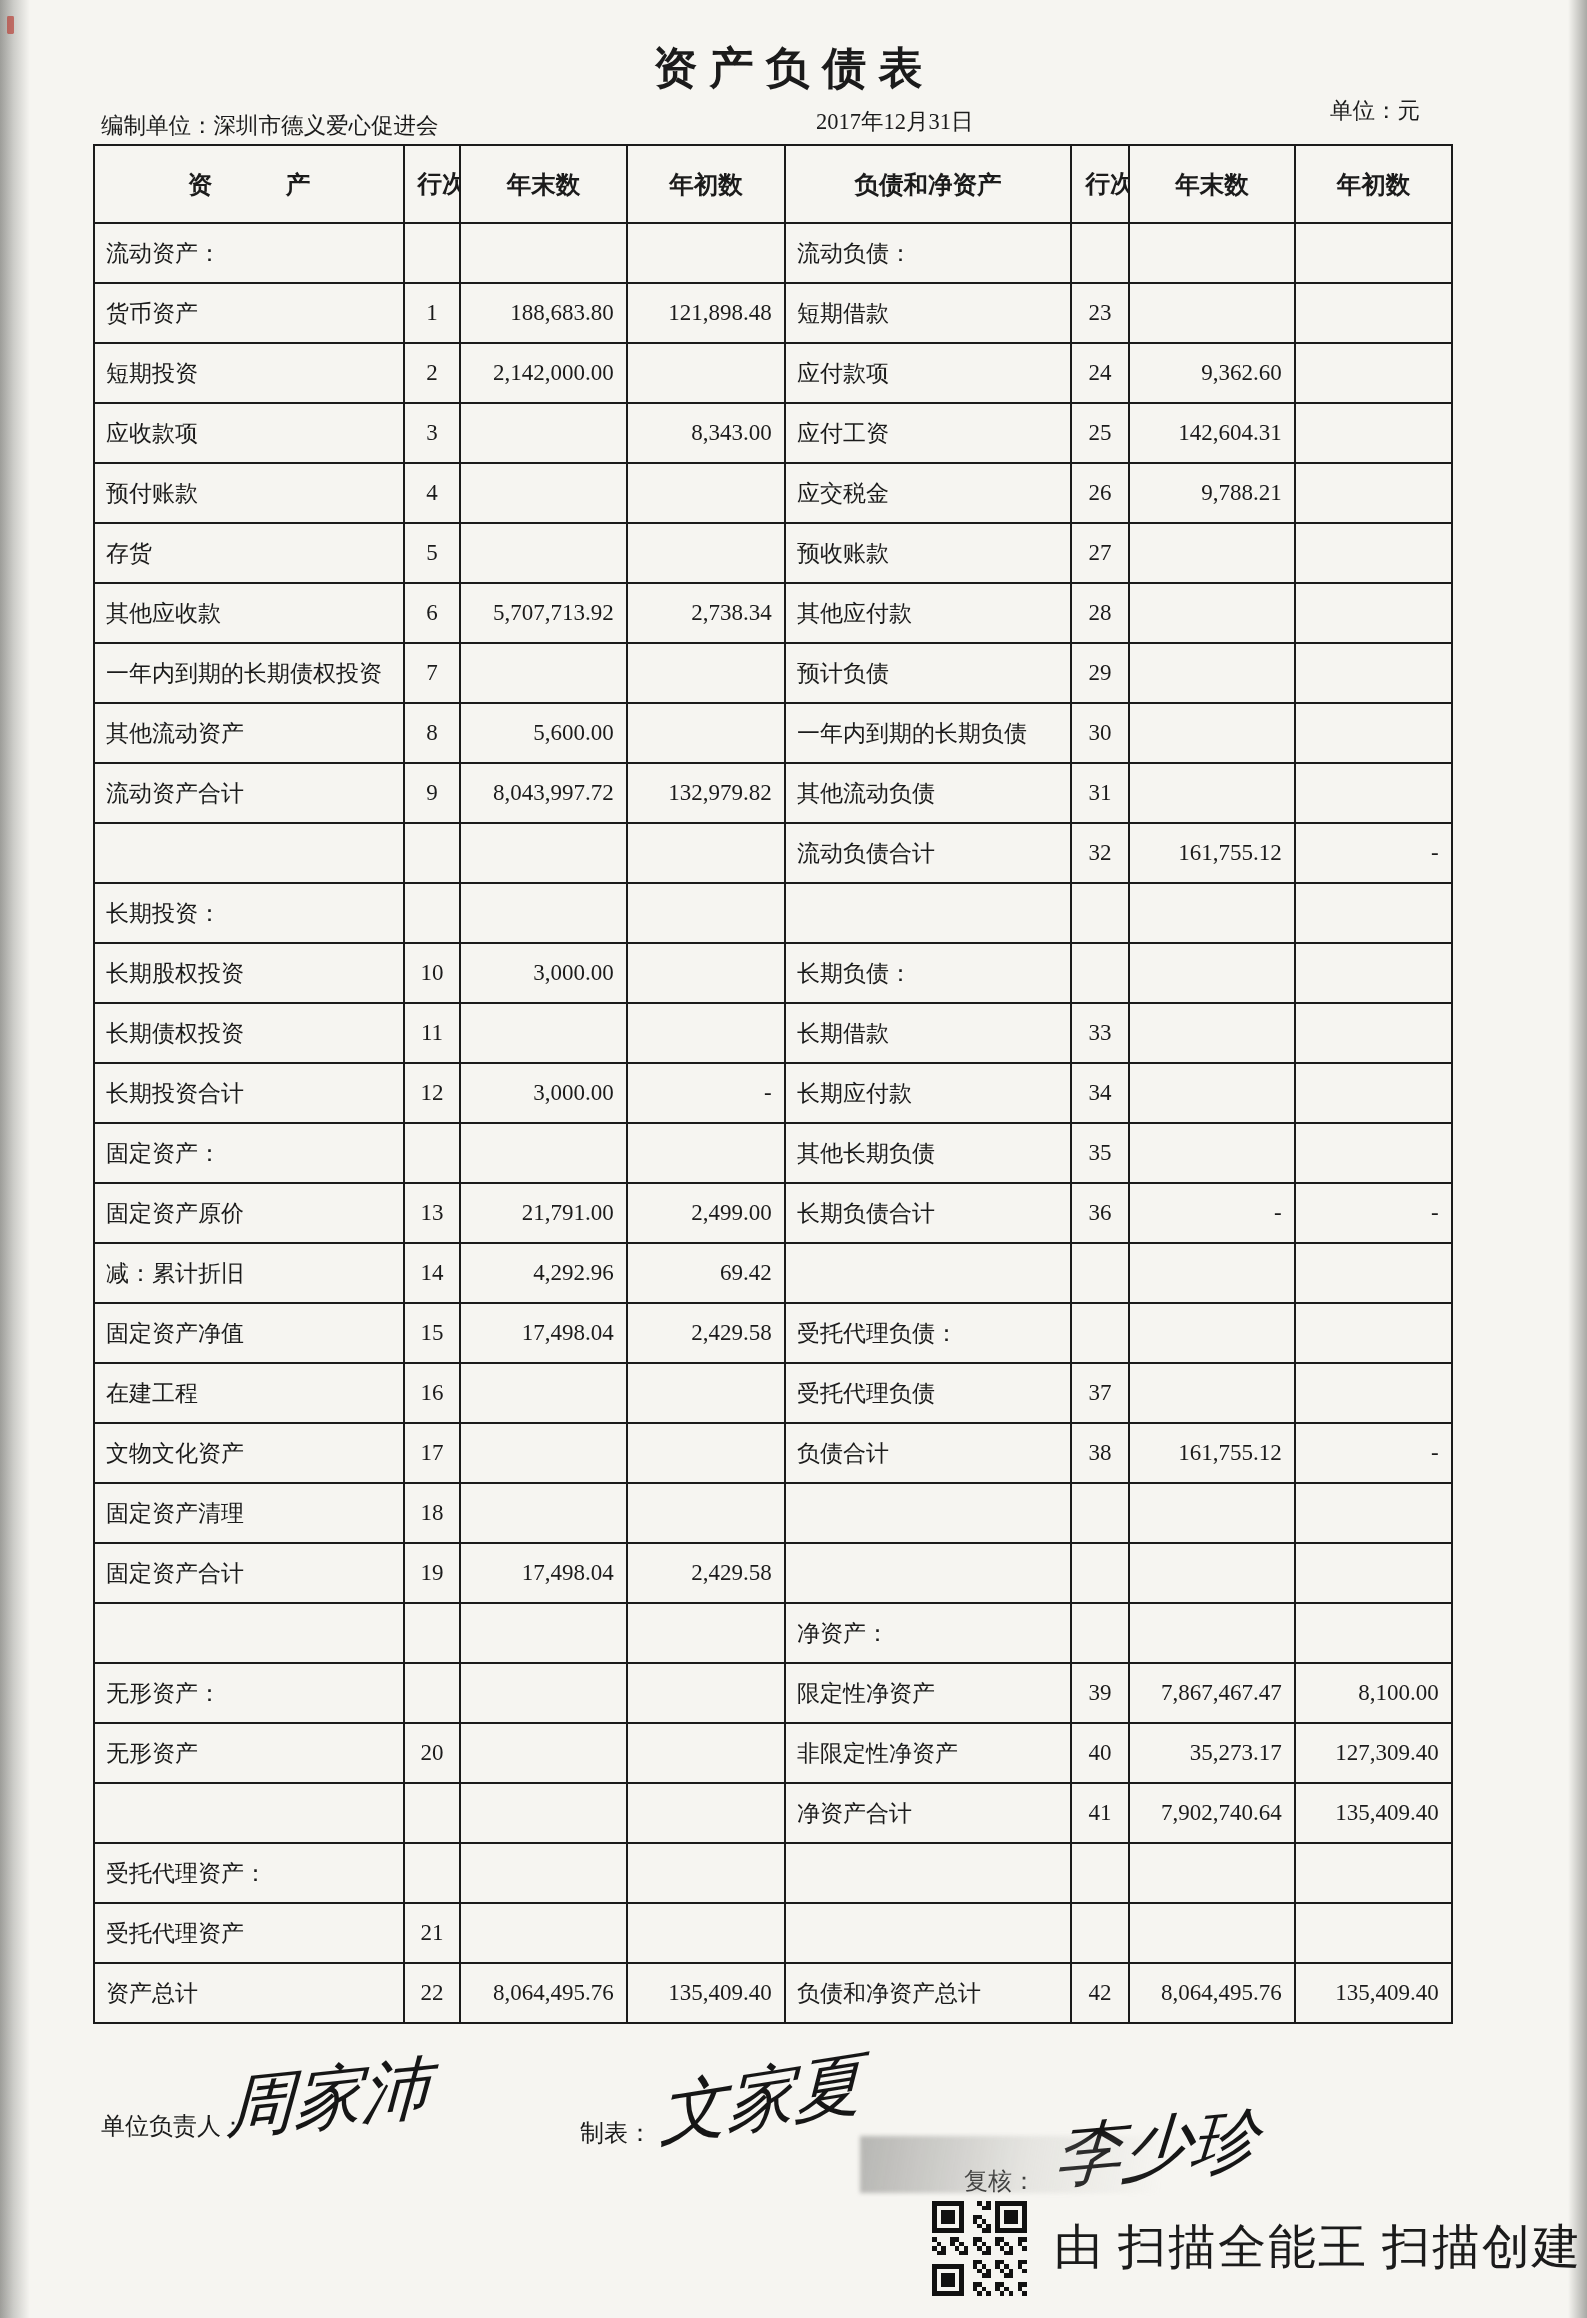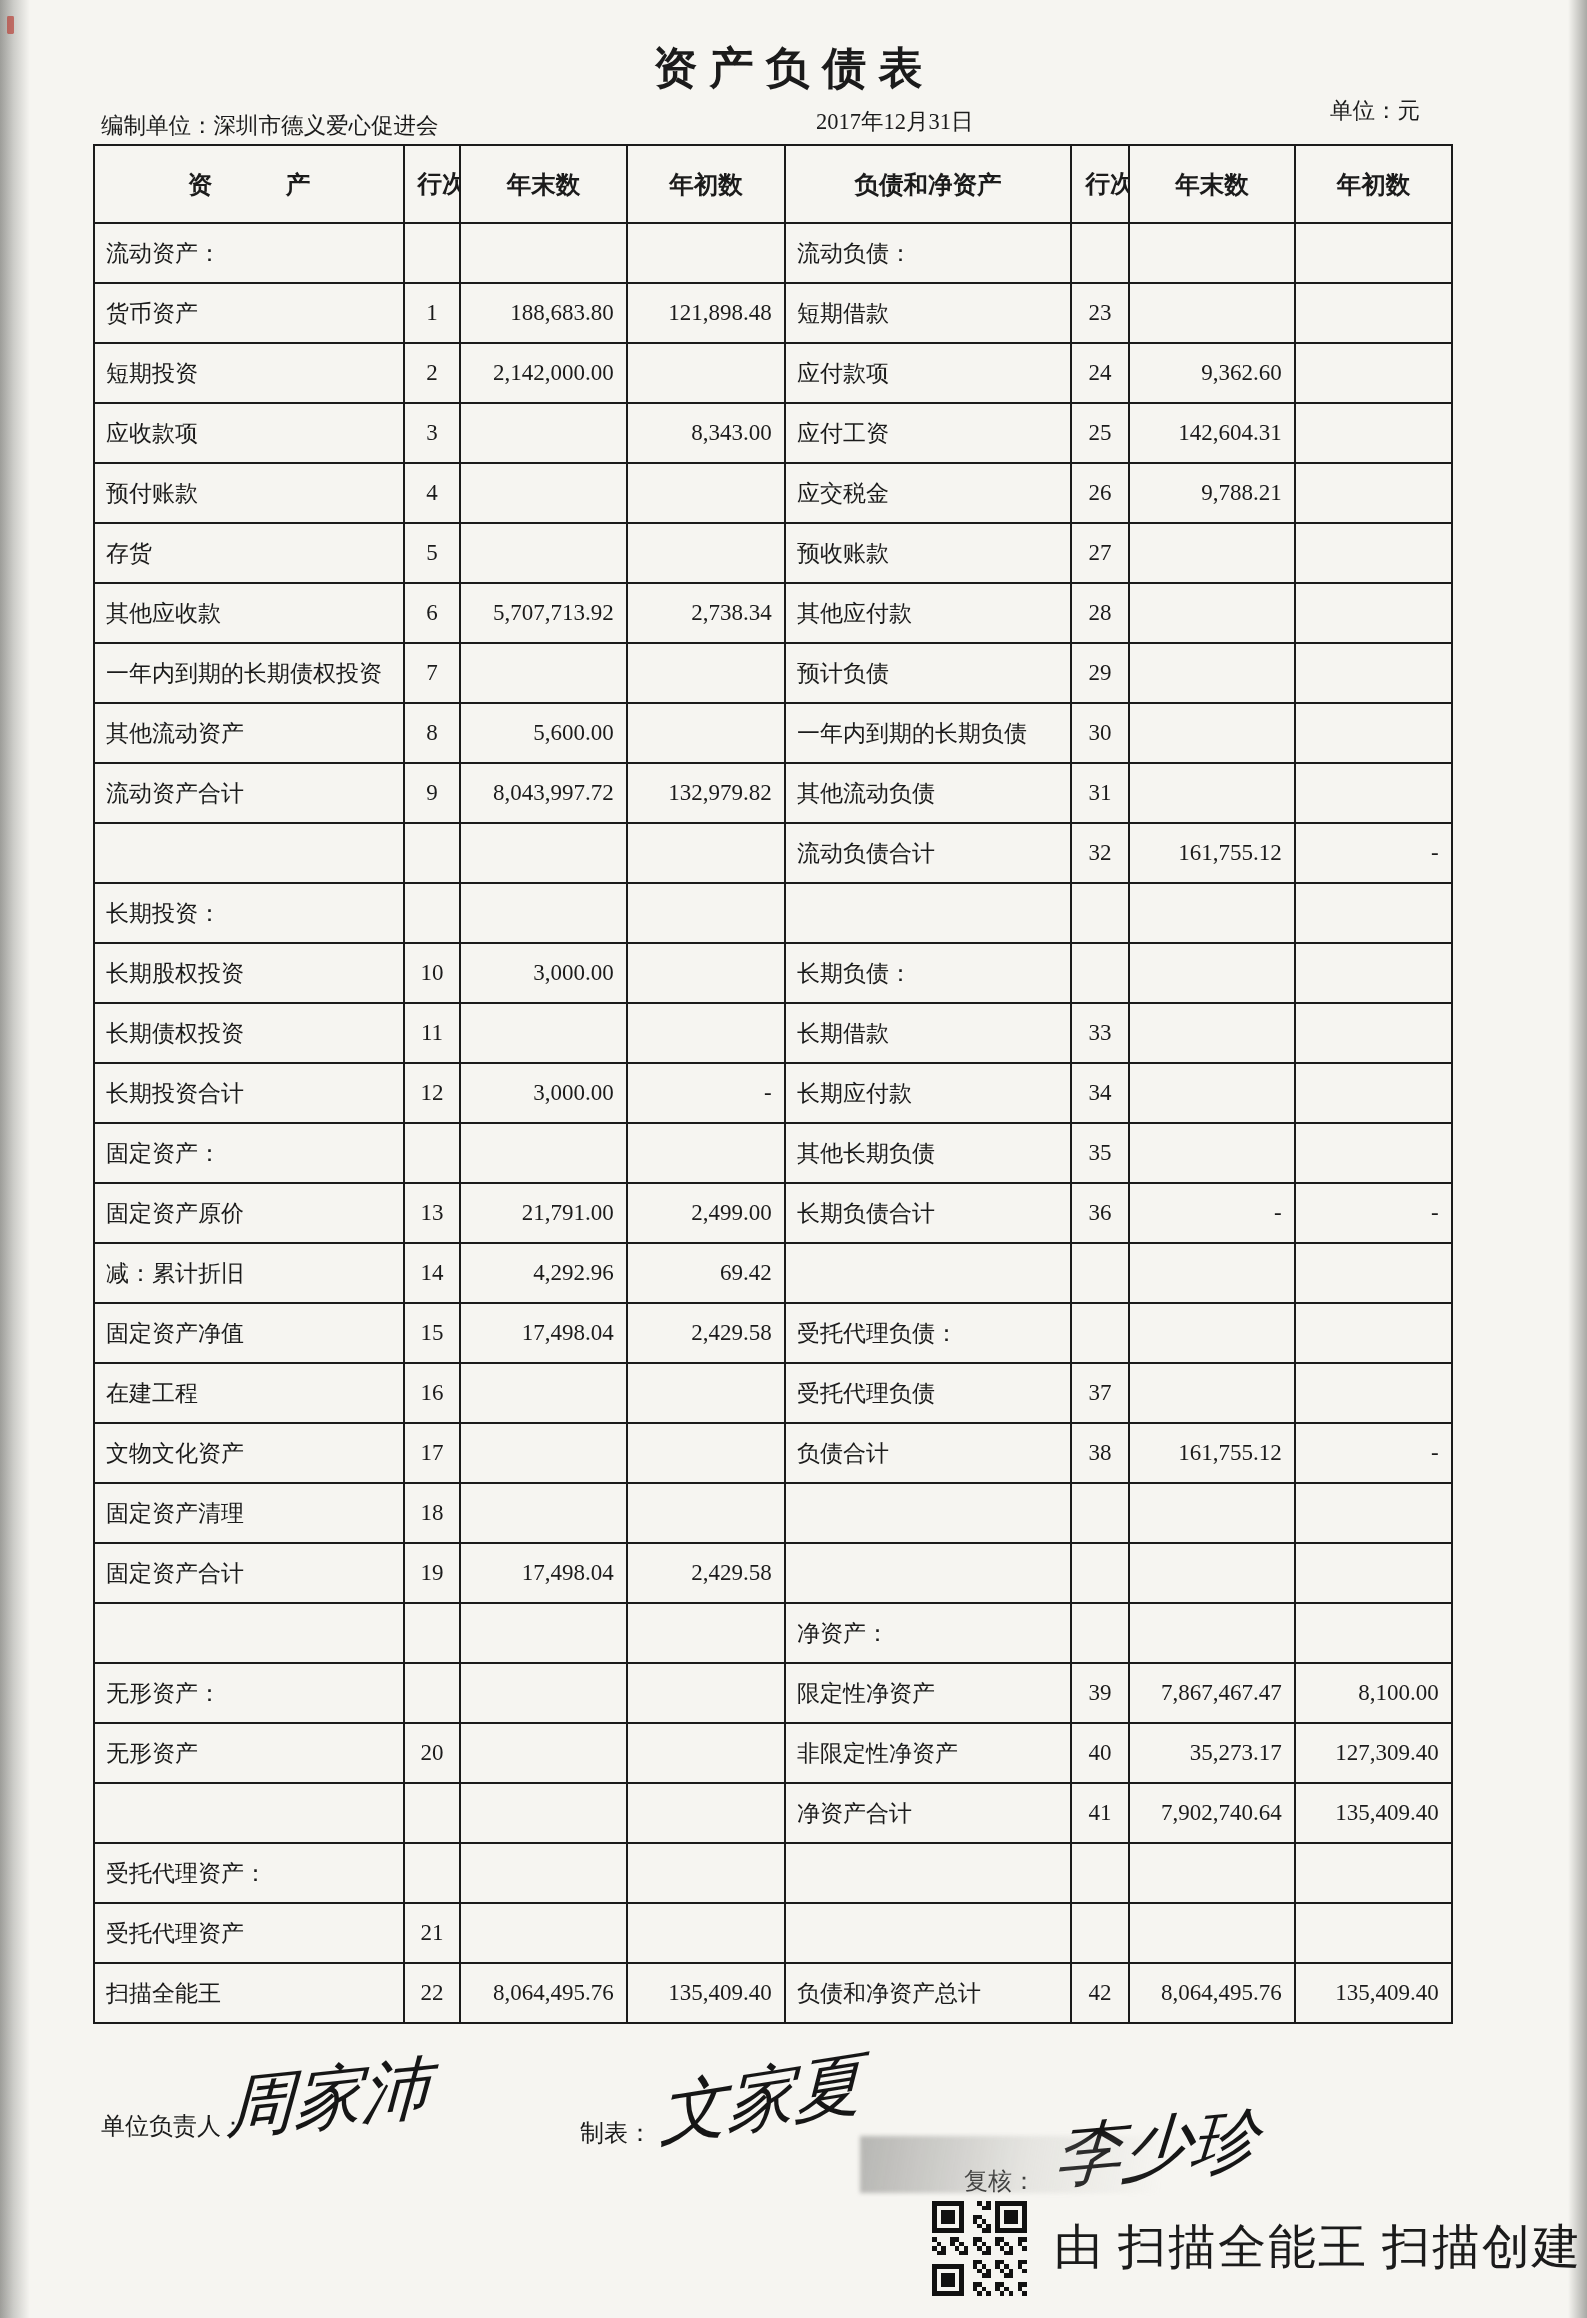--- a/index.html
+++ b/index.html
@@ -360,21 +360,21 @@
       <td class="c-name">受托代理资产</td>
       <td class="c-line">21</td>
       <td class="c-num"></td>
       <td class="c-num"></td>
       <td class="c-name"></td>
       <td class="c-line"></td>
       <td class="c-num"></td>
       <td class="c-num"></td>
     </tr>
         <tr>
-      <td class="c-name">扫描全能王</td>
+      <td class="c-name">资产总计</td>
       <td class="c-line">22</td>
       <td class="c-num">8,064,495.76</td>
       <td class="c-num">135,409.40</td>
       <td class="c-name">负债和净资产总计</td>
       <td class="c-line">42</td>
       <td class="c-num">8,064,495.76</td>
       <td class="c-num">135,409.40</td>
     </tr>
       </tbody>
   </table>

